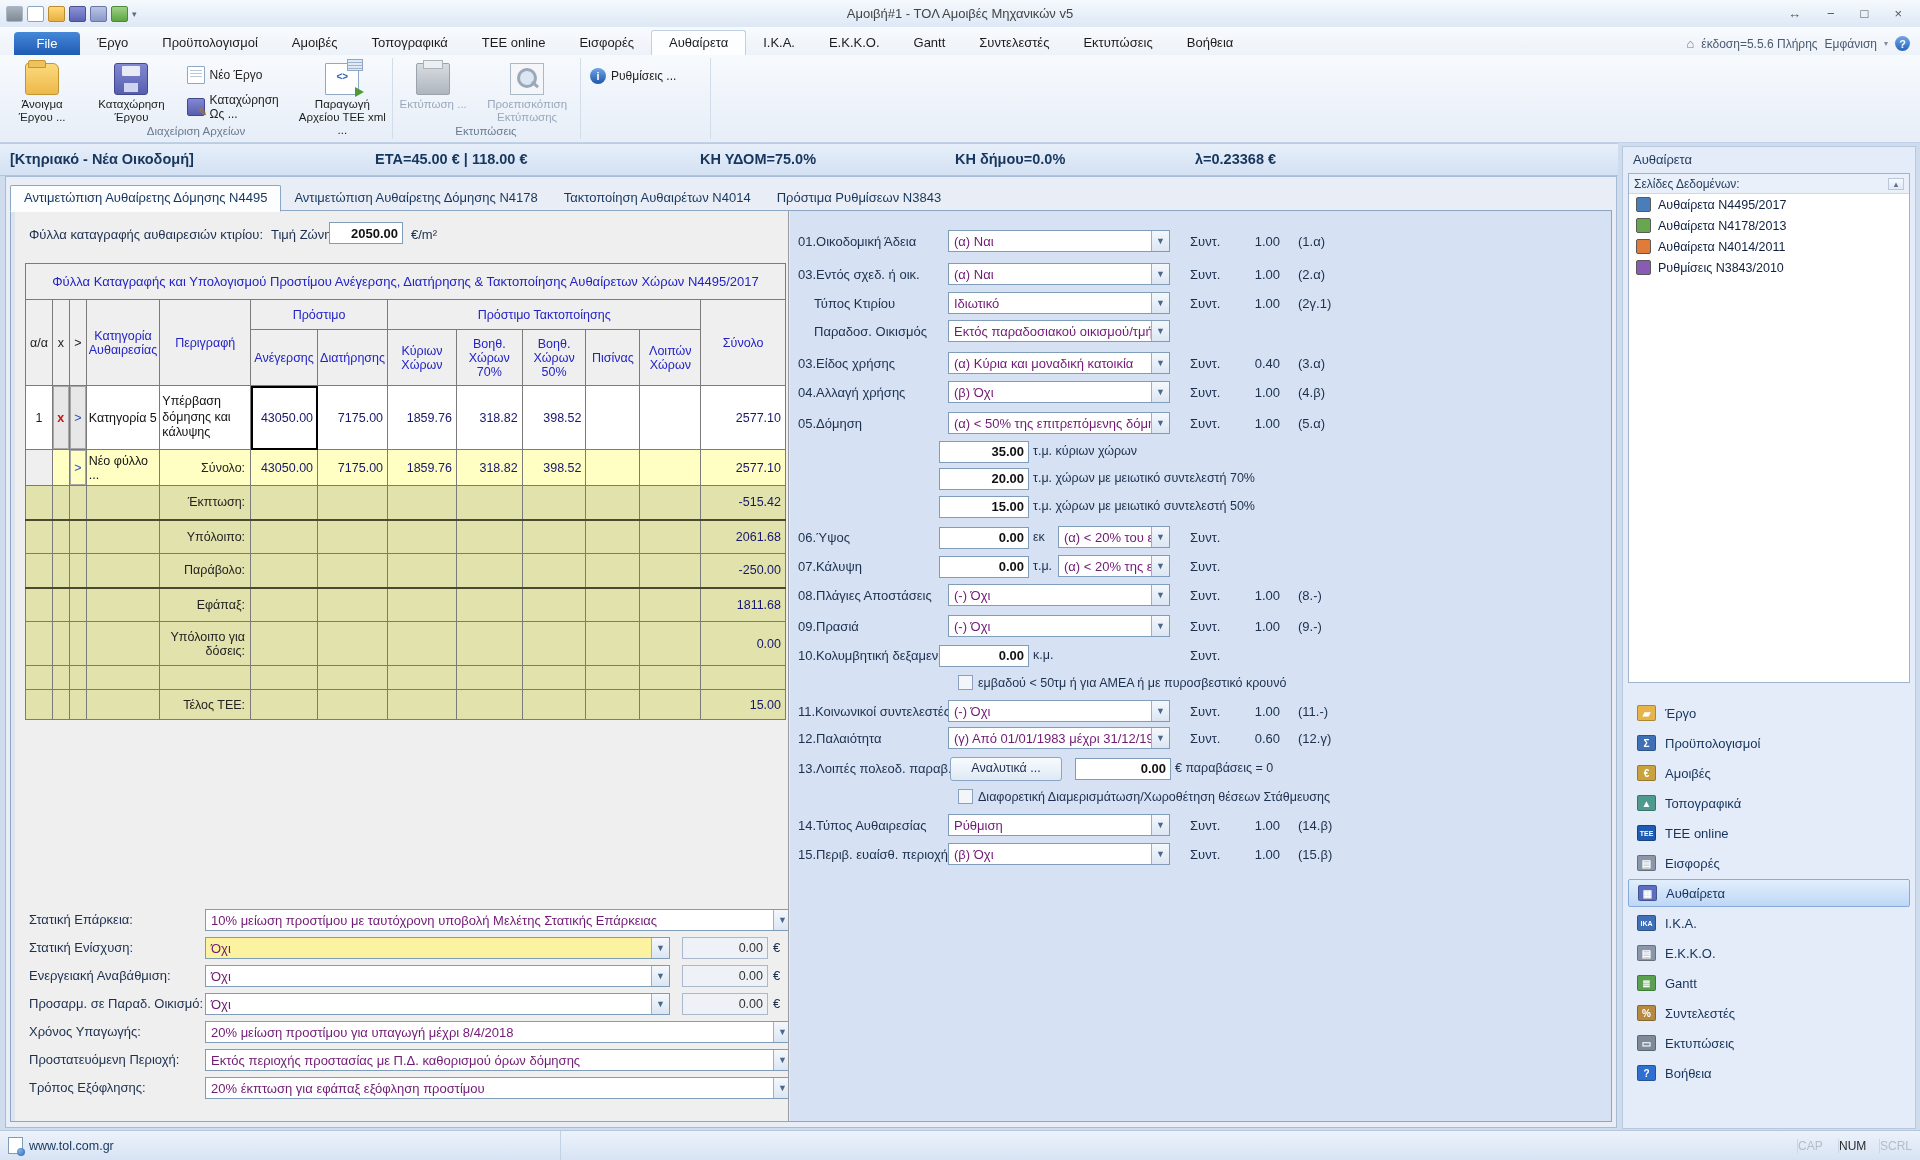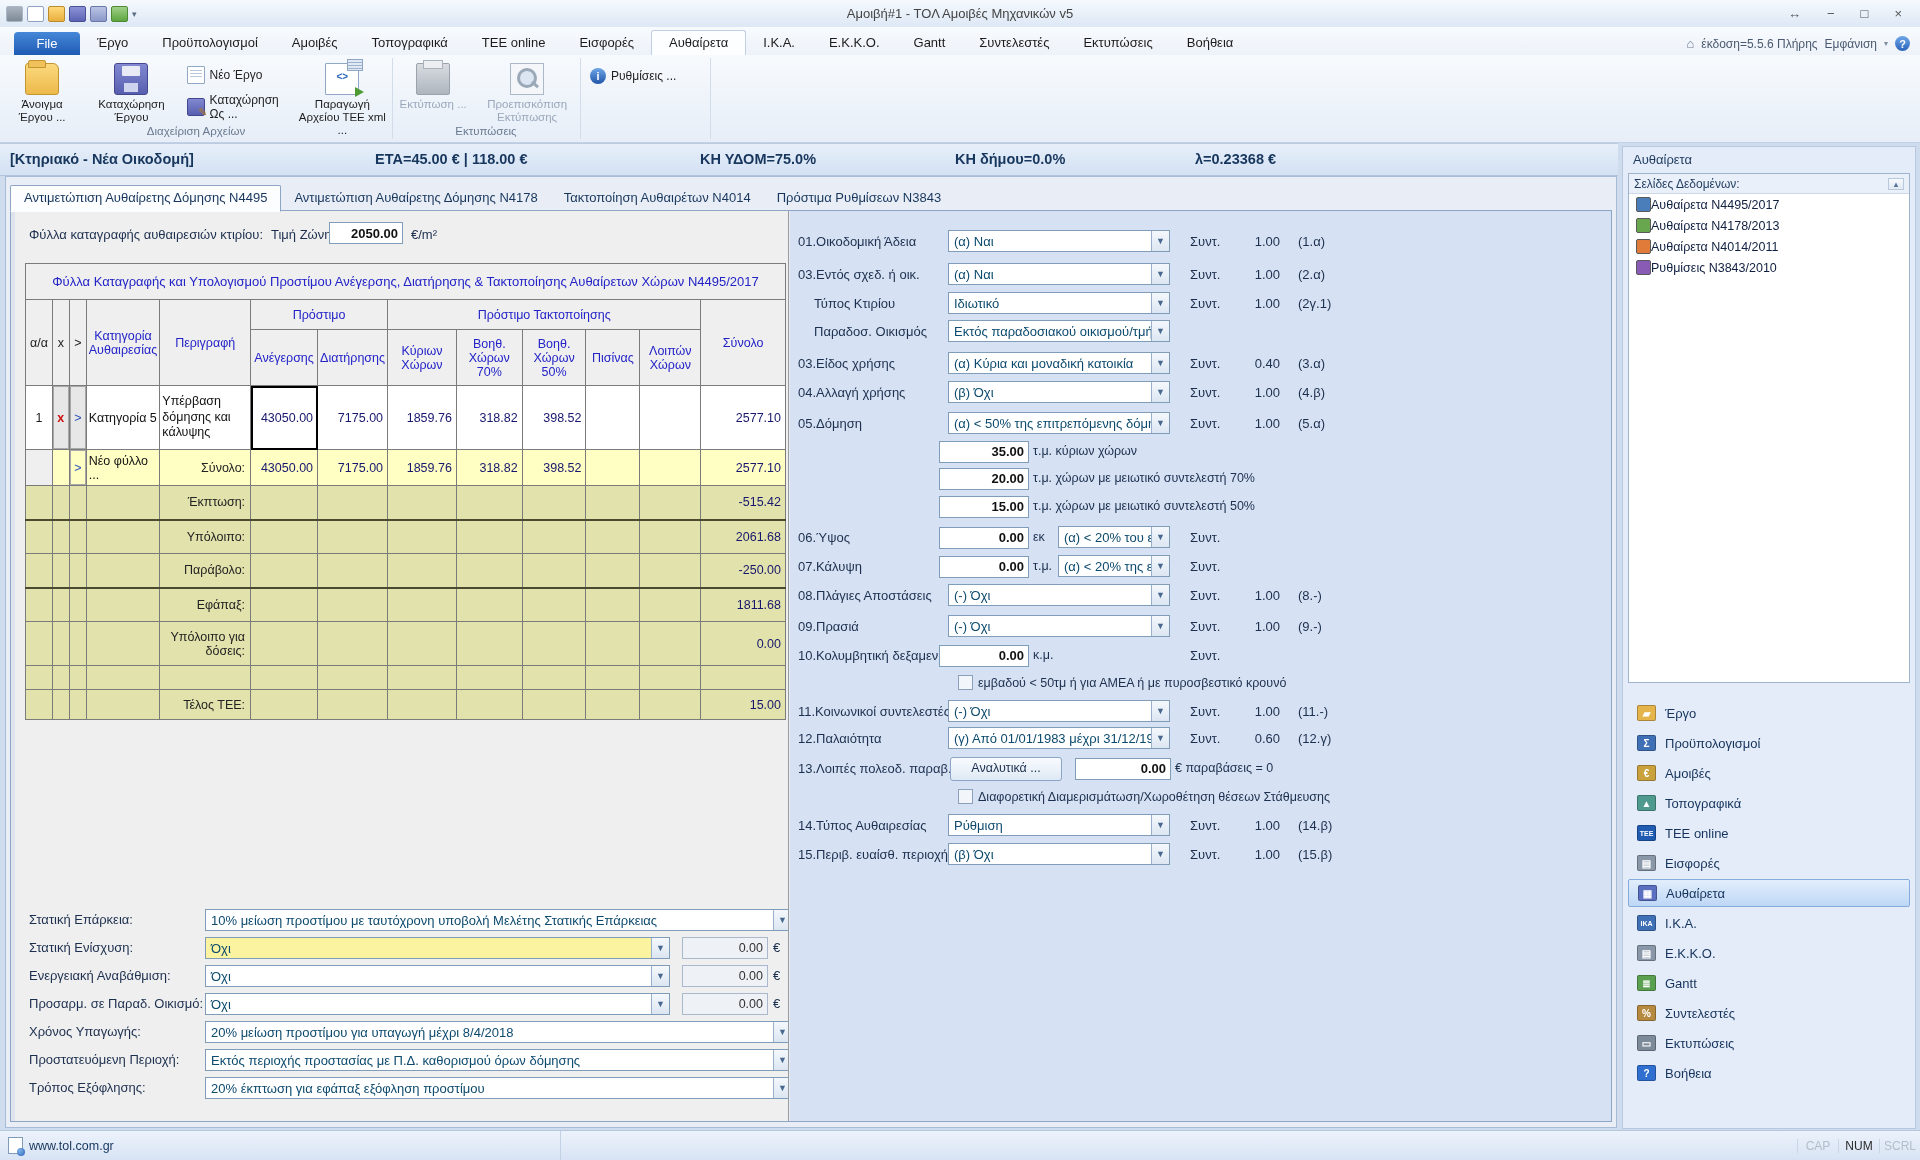--- a/index.html
+++ b/index.html
@@ -101,21 +101,21 @@
   .fines tr.thick td{border-top:2px solid #4a4a30;}
 
   
   .bf-row{position:absolute;height:24px;}
   .bf-label{position:absolute;left:14px;top:3px;font-size:13px;color:#1c2f4e;white-space:nowrap;}
   .bf-amount{position:absolute;left:667px;width:80px;height:20px;border:1px solid #a9b8cc;background:#eef1f5;font-size:12.5px;color:#333;text-align:right;padding-right:4px;line-height:20px;}
   .bf-euro{position:absolute;left:758px;top:3px;font-size:13px;color:#1c2f4e;}
 
   
   .dd{position:absolute;height:22px;border:1px solid #7f9db9;background:#fff;box-sizing:border-box;display:flex;align-items:center;}
-  .dd-val{flex:1;font-size:13px;color:#0c4a6e;padding-left:5px;white-space:nowrap;overflow:hidden;}
+  .dd-val{flex:1;font-size:13px;color:#701a75;padding-left:5px;white-space:nowrap;overflow:hidden;}
   .dd-arrow{flex:none;width:17px;align-self:stretch;background:linear-gradient(#f4f8fc,#dce6f2);border-left:1px solid #98b0cc;display:flex;align-items:center;justify-content:center;font-size:9px;color:#49688f;}
   .dd.yellow-bg{background:#fbf3a0;}
   .dd.yellow-bg .dd-val{background:transparent;}
 
   
   .rf-row{position:absolute;left:0;right:0;height:24px;}
   .rf-label{position:absolute;left:8px;top:4px;font-size:13px;color:#1c2f4e;white-space:nowrap;}
   .rf-label.indent{left:24px;}
   .rf-input{position:absolute;left:149px;width:84px;height:20px;border:1px solid #7f9db9;background:#fff;font-size:13px;font-weight:bold;color:#111;text-align:right;padding-right:4px;line-height:20px;top:1px;}
   .rf-unit{position:absolute;left:243px;top:4px;font-size:12.5px;color:#1c2f4e;white-space:nowrap;}
@@ -127,34 +127,34 @@
   .rf-btn{position:absolute;left:160px;width:110px;height:22px;background:linear-gradient(#f8fbfe,#dfe9f4);border:1px solid #8aa5c5;border-radius:3px;font-size:12.5px;color:#1c2f4e;text-align:center;line-height:21px;}
   .rf-btn-input{position:absolute;left:285px;width:90px;height:20px;border:1px solid #7f9db9;background:#fff;font-size:13px;font-weight:bold;color:#111;text-align:right;padding-right:4px;line-height:20px;top:1px;}
   .rf-suffix{position:absolute;left:385px;top:4px;font-size:12.5px;color:#1c2f4e;white-space:nowrap;}
 
   
   .sidebar{position:absolute;top:146px;right:4px;width:294px;bottom:31px;background:#e3ecf8;border:1px solid #b7c8de;box-sizing:border-box;}
   .sb-title{font-size:13px;color:#1e3a5f;padding:5px 10px 3px 10px;}
   .pages-box{position:absolute;left:5px;right:5px;top:26px;height:508px;background:#fff;border:1px solid #9fb3cc;}
   .pages-head{height:19px;background:#e9f0fa;border-bottom:1px solid #ccd8e8;display:flex;align-items:center;justify-content:space-between;padding:0 5px;font-size:12px;color:#1e3a5f;}
   .pages-up{font-size:9px;color:#5a7294;border:1px solid #b9c8dc;background:linear-gradient(#f6f9fd,#e2eaf4);width:14px;text-align:center;}
-  .page-item{display:flex;align-items:center;padding:3px 7px;font-size:12.5px;color:#102040;}
+  .page-item{display:flex;align-items:center;gap:7px;padding:3px 7px;font-size:12.5px;color:#102040;}
   .page-swatch{width:13px;height:13px;border:1px solid #5a5a5a;border-radius:2px;flex:none;}
   .sb-nav{position:absolute;left:5px;right:5px;top:552px;display:flex;flex-direction:column;gap:2px;}
   .nav-item{height:28px;display:flex;align-items:center;gap:9px;padding-left:9px;font-size:13px;color:#15335c;border-radius:2px;}
   .nav-item.active{background:linear-gradient(#e2eefc,#bed7f6);border:1px solid #85abdd;box-sizing:border-box;}
   .nav-icon{width:19px;height:16px;border-radius:2px;color:#fff;font-size:10px;font-weight:bold;display:flex;align-items:center;justify-content:center;flex:none;border:1px solid rgba(0,0,0,.25);box-sizing:border-box;}
 
   
   .statusbar{position:absolute;left:0;right:0;bottom:0;height:29px;background:linear-gradient(#ecf2fb,#d7e3f4);border-top:1px solid #b6c7dd;display:flex;align-items:center;font-size:12.5px;color:#17365d;}
   .sb-left{display:flex;align-items:center;gap:6px;padding-left:8px;width:552px;border-right:1px solid #c2d1e4;height:100%;}
   .site-icon{width:13px;height:15px;background:#fff;border:1px solid #7f9db9;position:relative;flex:none;}
   .site-icon:before{content:"";position:absolute;right:-3px;bottom:-3px;width:8px;height:8px;border-radius:50%;background:radial-gradient(circle at 35% 35%,#7fb2e8,#2a64ba);}
   .sb-inds{margin-left:auto;display:flex;height:100%;align-items:center;}
-  .ind{width:40px;text-align:center;color:#b3bdc9;border-left:1px solid #c9d6e6;font-size:12px;}
+  .ind{width:40px;text-align:left;color:#b3bdc9;border-left:1px solid #c9d6e6;font-size:12px;}
   .ind.active{color:#2a2a2a;}
 </style>
 </head>
 <body>
 
 <div class="app">
 
   <div class="titlebar">
     <div class="qat">
       <div class="qicon qi-app"></div>

